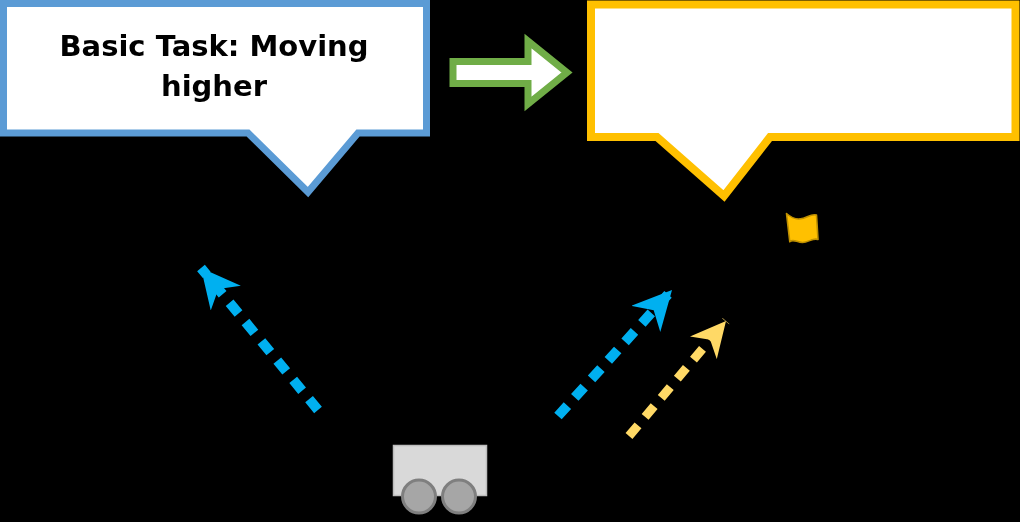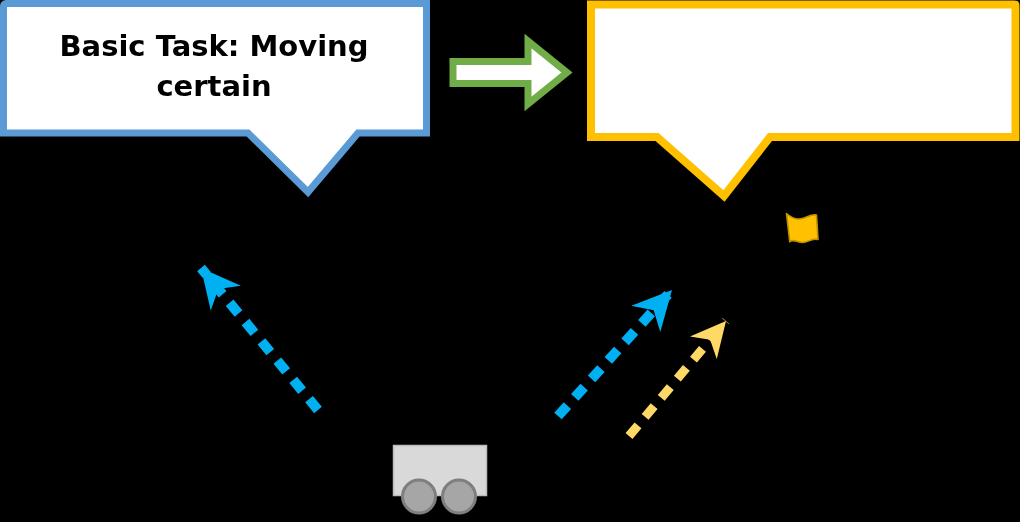--- a/index.html
+++ b/index.html
@@ -2,21 +2,20 @@
 <html><head>
 <meta charset="utf-8">
 <style>
   html,body{margin:0;padding:0;background:#000;}
   .stage{
     position:relative;
     width:1020px;height:522px;
     background:#000;
     overflow:hidden;
     font-family:"DejaVu Sans","Liberation Sans",sans-serif;
-    border-radius:6px;
   }
   .stage svg{position:absolute;left:0;top:0;}
   .callout-text{
     position:absolute;
     display:flex;flex-direction:column;
     align-items:center;justify-content:center;
     text-align:center;
     font-weight:bold;
     font-size:29px;
     line-height:1.38;
@@ -66,17 +65,17 @@
       </defs>
     <g id="arrows-layer">
         <line x1="318" y1="410" x2="201" y2="268" stroke="#00B0F0" stroke-width="10" stroke-dasharray="14 11" marker-end="url(#head-0)"></line>
         <line x1="558" y1="416" x2="672" y2="290" stroke="#00B0F0" stroke-width="10" stroke-dasharray="14 11" marker-end="url(#head-1)"></line>
         <line x1="629" y1="436" x2="726" y2="321" stroke="#FFD966" stroke-width="9" stroke-dasharray="14 11" marker-end="url(#head-2)"></line>
       </g>
   </svg>
 
   <div class="callout-text basic" style="color: rgb(0, 0, 0);">
     <span>Basic Task: Moving</span>
-    <span>certain</span>
+    <span>higher</span>
   </div>
 
 
 </div>
 
 </body></html>

